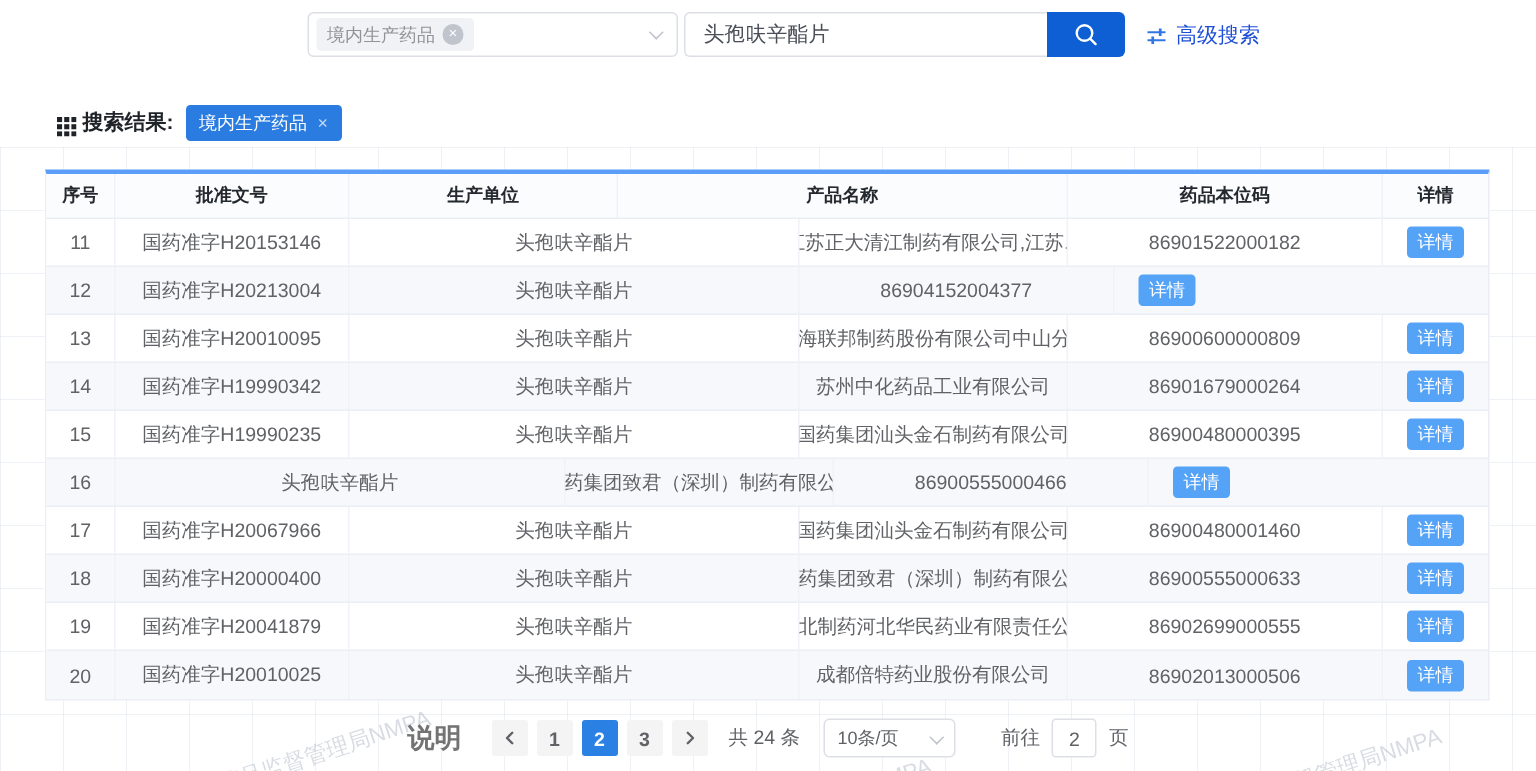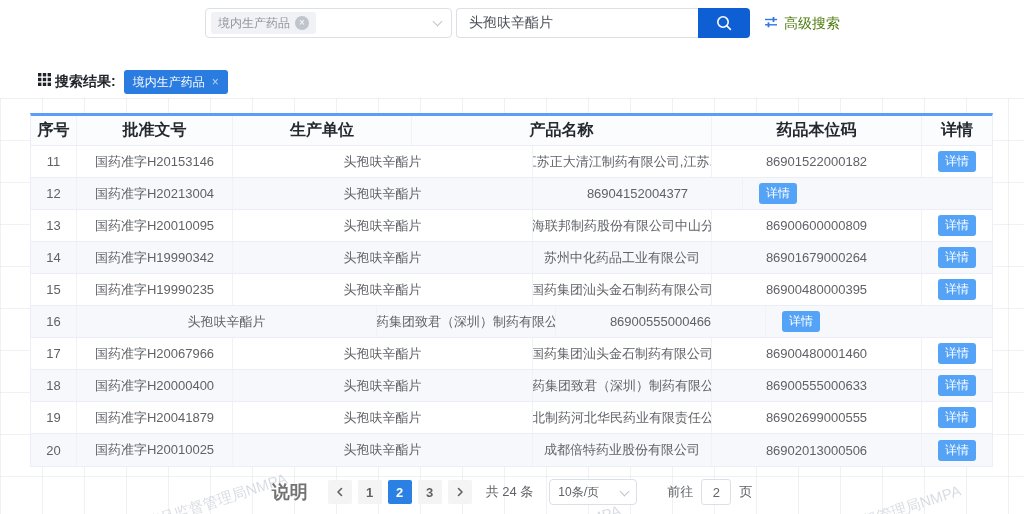--- a/index.html
+++ b/index.html
@@ -64,46 +64,46 @@
     padding:0 12px; font-size:14px; color:#4a4f57; outline:none;
     font-family:"Liberation Sans","DejaVu Sans",sans-serif;
   }
   .search-btn {
     position:absolute; left:698px; top:8px; width:52px; height:30px;
     background:#0d5fd3; border:none; border-radius:0 4px 4px 0;
     display:flex; align-items:center; justify-content:center; cursor:pointer;
   }
   .adv-search {
     position:absolute; left:764px; top:15px;
-    display:flex; gap:6px;
-    font-size:14px; color:#4d7c0f; cursor:pointer;
+    display:flex; align-items:center; gap:6px;
+    font-size:14px; color:#1d4ed8; cursor:pointer;
   }
   
   .results-bar {
     position:absolute; left:38px; top:70px; height:24px;
     display:flex; align-items:center; gap:8px; z-index:3;
   }
-  .results-label { display:flex; align-items:flex-start; gap:4px; font-size:14px; font-weight:bold; color:#1f2329; }
+  .results-label { display:flex; align-items:flex-end; gap:4px; font-size:14px; font-weight:bold; color:#1f2329; }
   .filter-tag {
     display:flex; align-items:center; gap:7px;
     background:#2a7ce0; color:#fff; font-size:12px;
     height:24px; padding:0 9px; border-radius:3px; cursor:pointer;
   }
   .filter-tag .x { color:#bcd7f7; font-size:12px; cursor:pointer; }
 
   
   .table-card {
     position:absolute; left:30px; top:113px; width:963px;
     background:#fff; border:1px solid #ebeef5; border-top:3px solid #5b9df8;
     z-index:2;
   }
   .thead { display:flex; height:30px; background:#fbfcfd; border-bottom:1px solid #ebeef5; }
   .th {
     display:flex; align-items:center; justify-content:center;
-    font-size:16px; font-weight:bold; color:#24292f;
+    font-size:12px; font-weight:bold; color:#24292f;
     border-right:1px solid #f0f2f7; height:100%;
   }
   .tr { display:flex; height:32px; border-bottom:1px solid #ebeef5; background:#fff; }
   .tbody .tr:last-child { border-bottom:none; }
   .tbody .tr:nth-child(even) { background:#f6f8fb; }
   .td {
     display:flex; align-items:center; justify-content:center;
     font-size:13px; color:#606266; border-right:1px solid #f0f2f7;
     height:100%; overflow:hidden; white-space:nowrap;
   }

